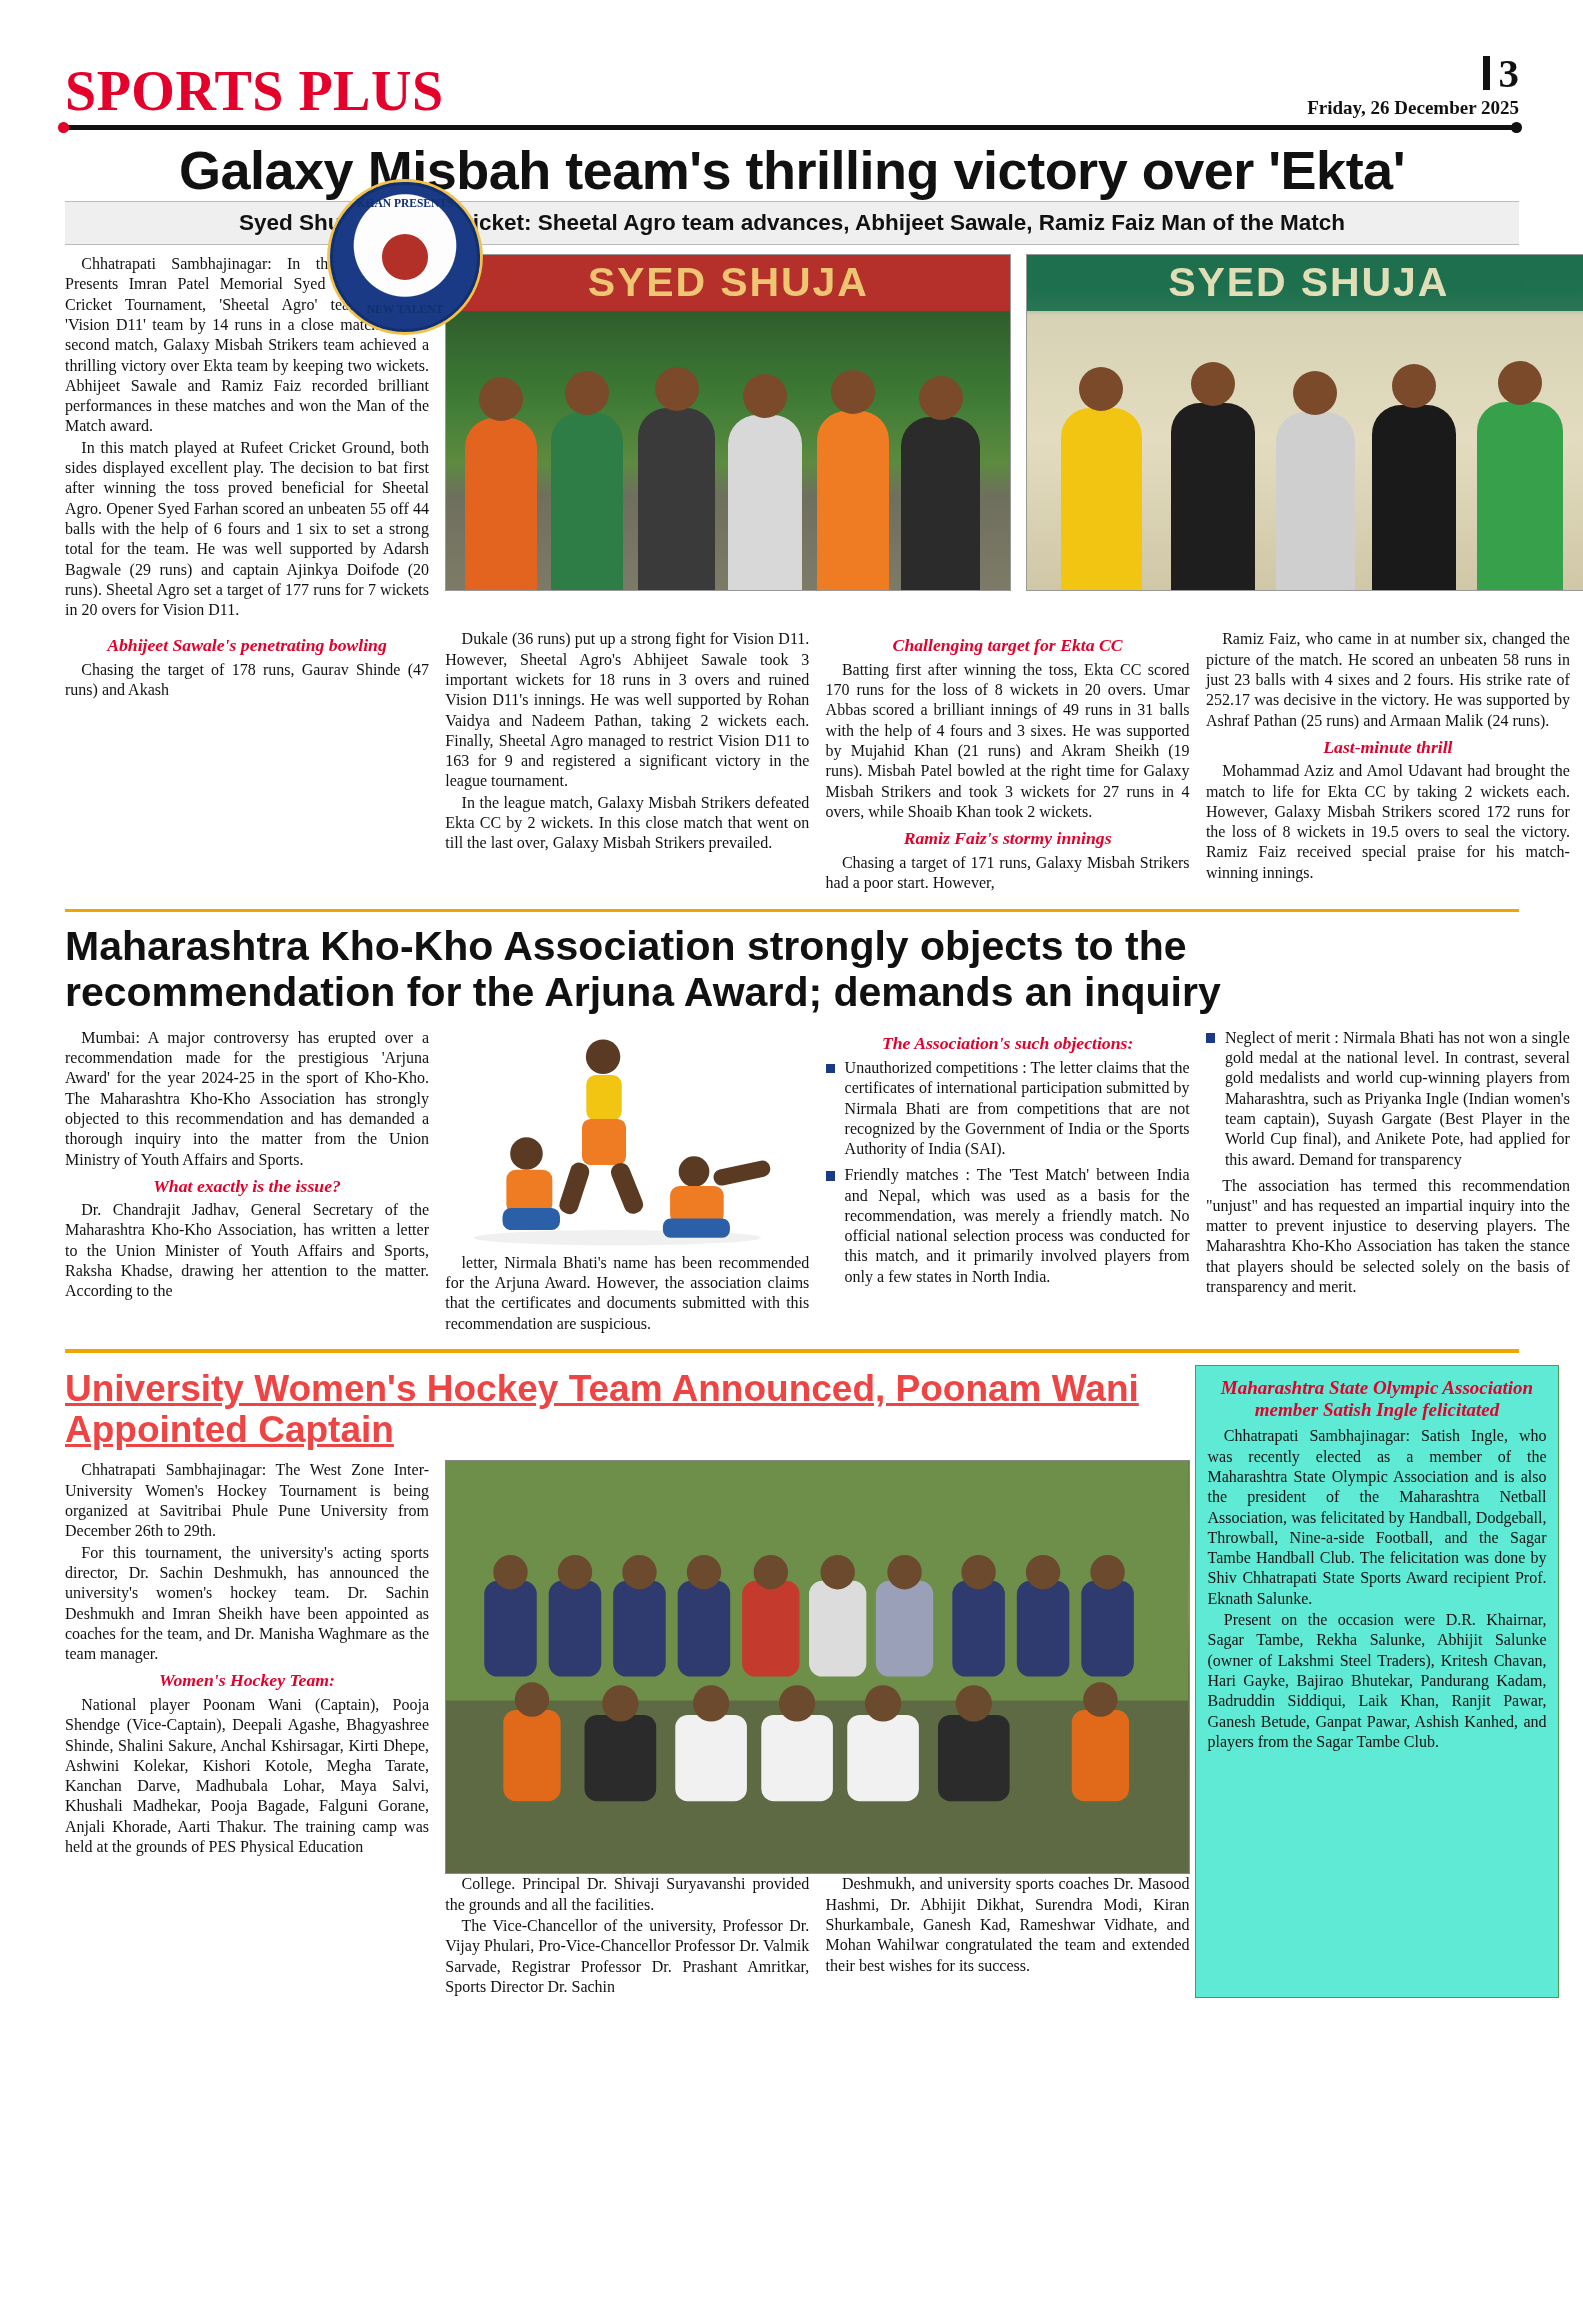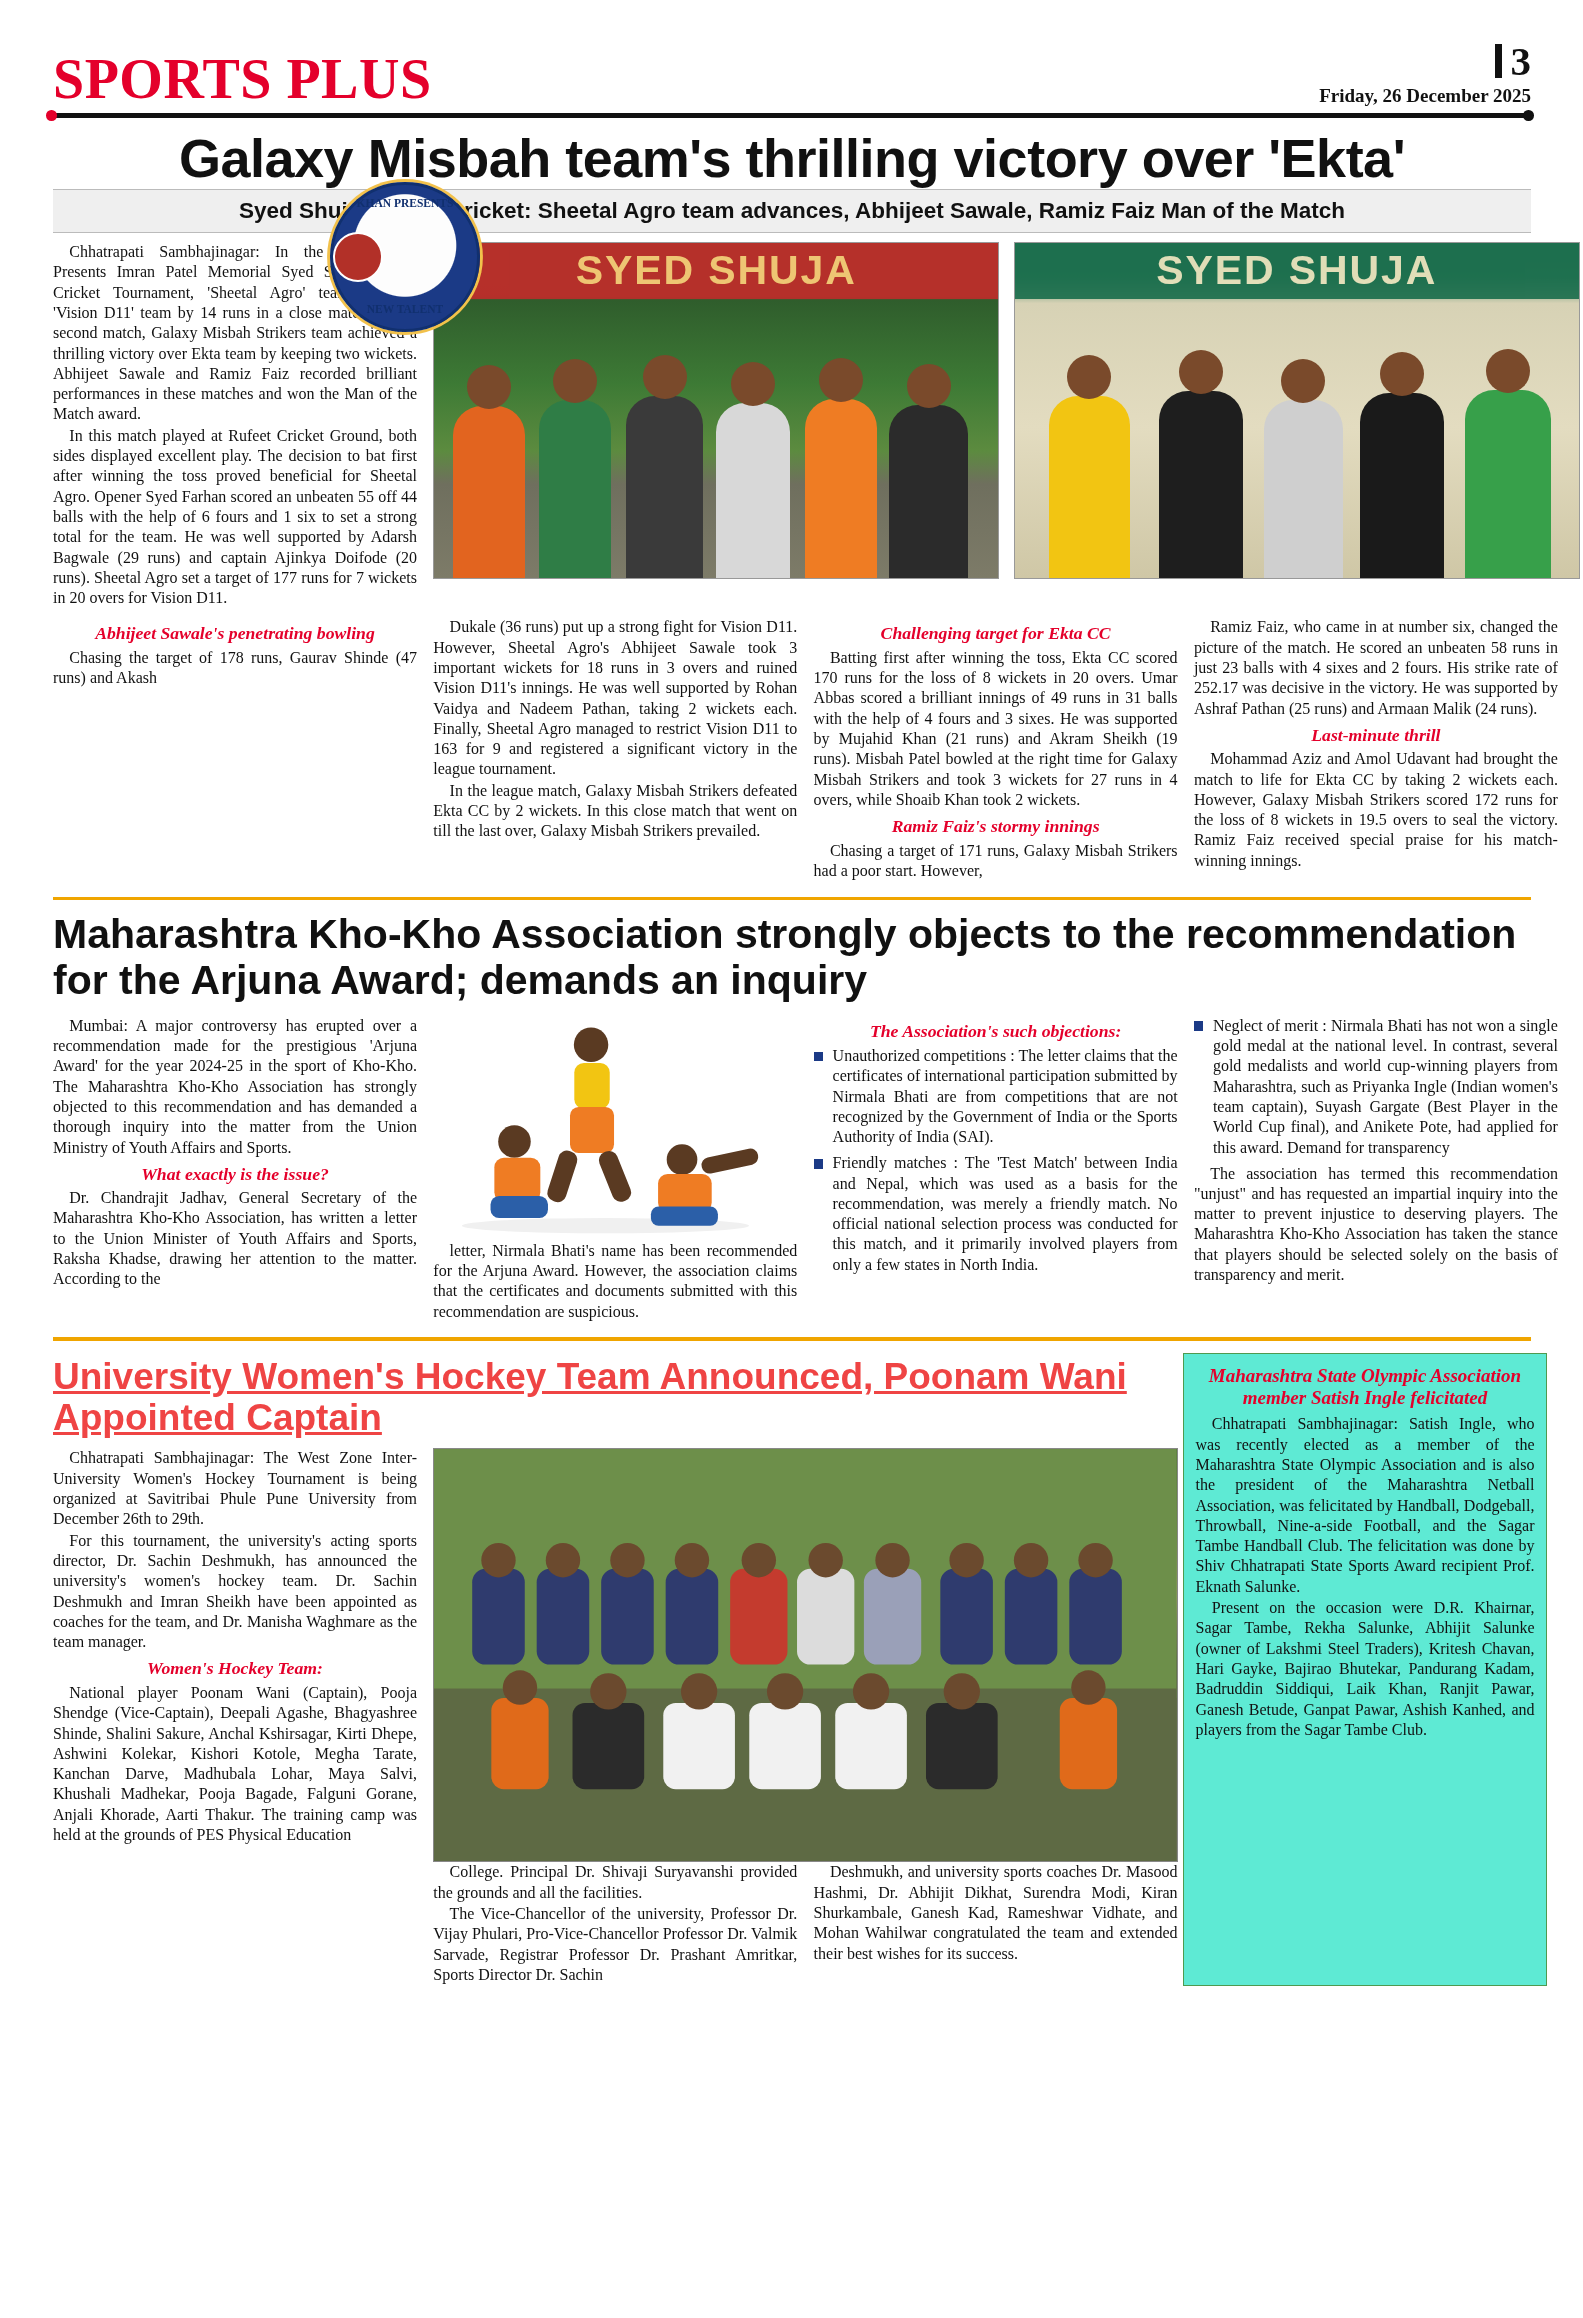--- a/index.html
+++ b/index.html
@@ -1,17 +1,17 @@
 <!DOCTYPE html>
 <html style="font-size:7.7px"><head>
 <meta charset="utf-8">
 <style>
   html,body{margin:0;padding:0;background:#ffffff;}
   body{width:1584px;height:2319px;font-family:"Liberation Serif",serif;color:#111;}
-  .page{width:1584px;height:1946px;position:relative;padding:0;box-sizing:border-box;}
+  .page{width:1584px;height:1946px;position:relative;padding:12px;box-sizing:border-box;}
   .inner{margin:0 53px;}
 
   
   .masthead{display:flex;align-items:flex-end;justify-content:space-between;padding-top:43px;}
   .masthead-title{font-family:"Liberation Serif",serif;font-weight:bold;font-size:56px;color:#e4002b;letter-spacing:0.5px;line-height:1;}
   .masthead-right{display:flex;flex-direction:column;align-items:flex-end;}
   .pageno-row{display:flex;align-items:center;gap:8.6px;}
   .pagebar{width:6.7px;height:34px;background:#111;}
   .pageno{font-size:41px;font-weight:bold;line-height:0.9;}
   .dateline{font-size:19px;font-weight:bold;margin-top:4.8px;}
@@ -33,21 +33,21 @@
   .s1-left{grid-column:1;}
   .photos{display:grid;grid-template-columns:566px 566px;gap:0 14.4px;grid-column:2 / span 2;}
   .photo{height:335px;position:relative;overflow:hidden;border:0.5px solid #999;}
   .ph1{background:linear-gradient(180deg,#c2342a 0%,#b6302a 16%,#2f5d2c 17%,#3d7a35 42%,#5c8b3f 62%,#6f6f5e 72%,#7d7b68 100%);}
   .ph2{background:linear-gradient(180deg,#1d6f4e 0%,#2a7d57 10%,#d7d2b5 18%,#e3dcc0 55%,#cfc7a6 100%);}
   .ph-banner{position:absolute;top:0;left:0;right:0;height:56px;background:#b5302a;color:#f3d27a;font-family:"Liberation Sans",sans-serif;font-weight:bold;font-size:41px;letter-spacing:1.9px;display:flex;align-items:center;justify-content:center;opacity:.92;}
   .ph2 .ph-banner{background:#1d6f4e;color:#f0e6c0;}
   .ph-figs{position:absolute;bottom:0;left:0;right:0;height:268px;}
   .fig{position:absolute;bottom:0;border-radius:29px 29px 0 0;}
   .fig:after{content:"";position:absolute;top:-41px;left:50%;transform:translateX(-50%);width:44px;height:44px;border-radius:50%;background:#7a4a2b;}
-  .badge-logo{position:absolute;left:330px;top:182px;width:144px;height:144px;border-radius:50%;background:radial-gradient(circle at 50% 42%,#fdfdfd 0 46%,#1b3a86 47% 78%,#f2c14b 79% 100%);border:3.8px solid #11306f;box-shadow:0 0 0 2.9px #f2c14b;display:flex;align-items:center;z-index:5;font-family:Liberation Serif, serif;}
+  .badge-logo{position:absolute;left:330px;top:182px;width:144px;height:144px;border-radius:50%;background:radial-gradient(circle at 50% 42%,#fdfdfd 0 46%,#1b3a86 47% 78%,#f2c14b 79% 100%);border:3.8px solid #11306f;box-shadow:0 0 0 2.9px #f2c14b;display:flex;align-items:center;justify-content:center;z-index:5;font-family:Liberation Serif, serif;}
   .badge-ball{width:46px;height:46px;border-radius:50%;background:#b23028;border:2.4px solid #fff;}
   .badge-top{position:absolute;top:12.4px;left:0;right:0;text-align:center;font-size:11.5px;font-weight:bold;color:#11306f;}
   .badge-bot{position:absolute;bottom:14.4px;left:0;right:0;text-align:center;font-size:11.5px;font-weight:bold;color:#11306f;}
 
   .story1-body{display:grid;grid-template-columns:364px 364px 364px 364px;gap:0 16.3px;margin-top:7.7px;}
   .divider-orange{height:3.4px;background:#f0a500;margin:14.4px 0 12.4px;}
 
   
   .head2{font-family:"Liberation Sans",sans-serif;font-weight:bold;font-size:41px;line-height:1.12;margin:1.9px 0 11.5px;}
   .story2{display:grid;grid-template-columns:364px 364px 364px 364px;gap:0 16.3px;}

